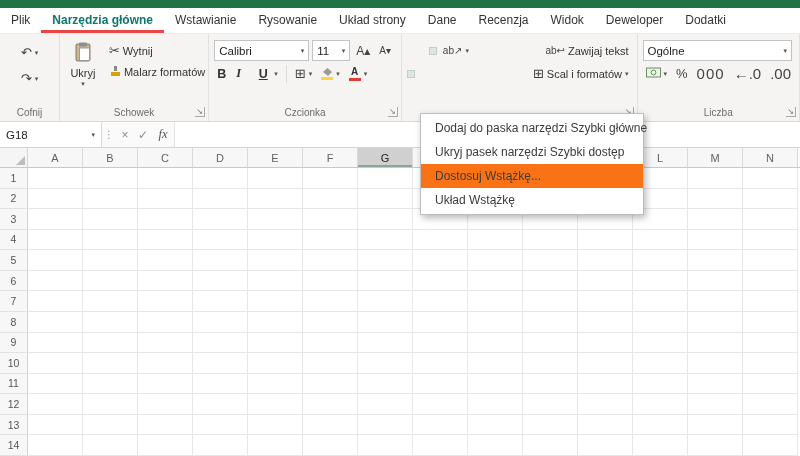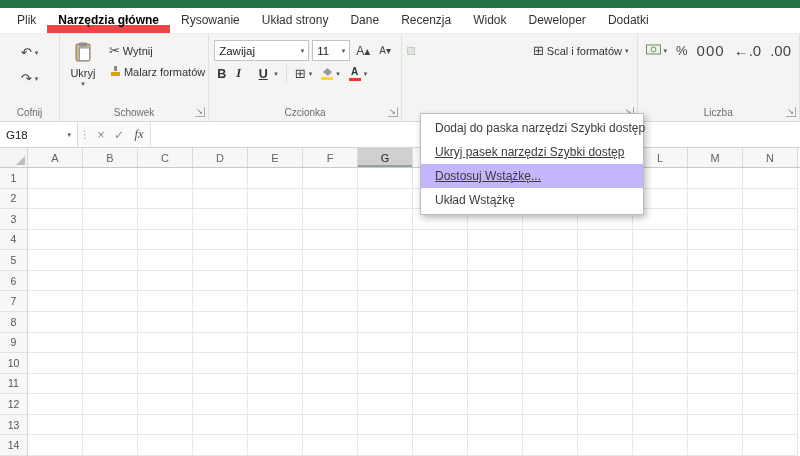--- a/index.html
+++ b/index.html
@@ -3,23 +3,23 @@
 <meta charset="utf-8">
 <style>
   *{box-sizing:border-box;margin:0;padding:0}
   html,body{width:800px;height:456px;overflow:hidden}
   body{font-family:"Liberation Sans","DejaVu Sans",sans-serif;font-size:12px;color:#333;background:#fff;position:relative}
 
   
   .titlebar{height:8px;background:#217346}
 
   
-  .tabbar{height:26px;background:#fff;display:flex;align-items:stretch;padding-left:6px;border-bottom:1px solid #ececec}
+  .tabbar{height:26px;background:#fff;display:flex;align-items:stretch;border-bottom:1px solid #ececec}
   .tab{padding:0 11px;line-height:24px;font-size:12px;color:#333;cursor:default;white-space:nowrap}
-  .tab.active{font-weight:700;color:#000000;border-bottom:8px solid #ef4444}
+  .tab.active{font-weight:700;color:#0f766e;border-bottom:3px solid #ef4444}
 
   
   .ribbon{height:88px;background:#f5f4f2;display:flex;border-bottom:1px solid #d9d9d9;position:relative}
   .rgroup{position:relative;border-right:1px solid #e2e1df;padding-top:5px}
   .rgroup-label{position:absolute;bottom:3px;left:0;right:0;text-align:center;font-size:10px;color:#6c6c6c}
   .launcher{position:absolute;right:3px;bottom:4px;width:10px;height:10px;font-size:8px;color:#777;line-height:9px;text-align:center;border-right:1px solid #a9a9a9;border-bottom:1px solid #a9a9a9}
   .rrow{display:flex;align-items:center;height:23px;padding:0 5px;gap:3px}
   .rbtn{display:flex;align-items:center;gap:3px;padding:1px 3px;font-size:11px;color:#333;white-space:nowrap}
   .caret{font-size:7px;color:#555;line-height:1}
   .combo{background:#fff;border:1px solid #c3c3c3;height:21px;display:flex;align-items:center;padding:0 4px;font-size:11.5px;color:#222}
@@ -54,21 +54,21 @@
   .ml{margin-left:auto}
 
   
   .g-num{flex:1}
   .num-combo{width:118px}
   .small-ico{font-size:15px;color:#444;white-space:nowrap}
   .bank{display:inline-block}
 
   
   .fbar{height:26px;background:#fafafa;display:flex;align-items:stretch;border-bottom:1px solid #d4d4d4}
-  .name-box{width:78px;background:#fff;border-right:1px solid #d9d9d9;display:flex;align-items:center;padding:0 6px;font-size:11.5px;color:#222}
+  .name-box{width:102px;background:#fff;border-right:1px solid #d9d9d9;display:flex;align-items:center;padding:0 6px;font-size:11.5px;color:#222}
   .name-box .caret{margin-left:auto}
   .fdots{width:14px;display:flex;align-items:center;justify-content:center;color:#9a9a9a;font-size:10px}
   .fbtn{width:18px;display:flex;align-items:center;justify-content:center;color:#8a8a8a;font-size:12px}
   .fx{width:22px;display:flex;align-items:center;justify-content:center;font-family:"Liberation Serif",serif;font-style:italic;font-size:12.5px;color:#555}
   .finput{flex:1;background:#fff;border-left:1px solid #e3e3e3}
 
   
   .sheet{position:absolute;top:148px;left:0;right:0;bottom:0;background:#fff}
   .colheads{height:20px;display:flex;background:#fbfbfb;border-bottom:1px solid #c9c9c9}
   .corner{width:28px;border-right:1px solid #d5d5d5;position:relative;background:#f5f5f5}
@@ -76,31 +76,32 @@
   .col-h{width:55px;flex:none;display:flex;align-items:center;justify-content:center;font-size:11px;color:#5f6368;border-right:1px solid #d9d9d9;background:#f7f7f7}
   .col-h.sel{background:#d0d0d0;color:#222;box-shadow:inset 0 -2px 0 #8aa895}
   .gridbody{display:grid;grid-template-rows:repeat(14,1fr);height:calc(100% - 20px)}
   .grow{display:flex}
   .row-h{width:28px;flex:none;display:flex;align-items:center;justify-content:center;font-size:10.5px;color:#555;background:#f7f7f7;border-right:1px solid #d5d5d5;border-bottom:1px solid #e2e2e2}
   .cell{width:55px;flex:none;border-right:1px solid #e7e7e7;border-bottom:1px solid #e7e7e7;background:#fff}
 
   
   .ctxmenu{position:absolute;left:420px;top:113px;width:224px;background:#fff;border:1px solid #bdbdbd;box-shadow:2px 3px 7px rgba(0,0,0,.28);padding:2px 0;z-index:50}
   .menu-item{height:24px;line-height:24px;padding-left:14px;font-size:12px;color:#3b3b3b;white-space:nowrap;cursor:default}
-  .menu-item.hl{background:#c4b5fd}
-  .menu-item.ul{text-decoration:underline}
+  .menu-item.hl{background:#f97316}
+  .menu-item.ul{}
 </style>
 </head>
 <body>
 
 <div class="titlebar"></div>
 
 <div class="tabbar">
     <div class="tab">Plik</div>
     <div class="tab active">Narzędzia główne</div>
+    <div class="tab">Wstawianie</div>
     <div class="tab">Rysowanie</div>
     <div class="tab">Układ strony</div>
     <div class="tab">Dane</div>
     <div class="tab">Recenzja</div>
     <div class="tab">Widok</div>
     <div class="tab">Deweloper</div>
     <div class="tab">Dodatki</div>
   </div>
 
 <div class="ribbon">
@@ -147,21 +148,21 @@
           <span>Malarz formatów</span>
         </span>
     </div>
     <div class="rgroup-label">Schowek</div>
     <div class="launcher">↘</div>
   </div>
 
   <div class="rgroup g-font">
     <div class="rrow">
       <div class="combo" style="width:95px">
-          <span>Zawijaj</span>
+          <span>Calibri</span>
           <span class="caret" style="margin-left:auto">▾</span>
         </div>
       <div class="combo" style="width:38px">
           <span>11</span>
           <span class="caret" style="margin-left:auto">▾</span>
         </div>
       <span class="rbtn">
           <span class="ico" style="font-size:12px">A▴</span>
         </span>
       <span class="rbtn">
@@ -195,36 +196,55 @@
             <i class="bar" style="background:#e03c31"></i>
           </span>
           <span class="caret">▾</span>
         </span>
     </div>
     <div class="rgroup-label">Czcionka</div>
     <div class="launcher">↘</div>
   </div>
 
   <div class="rgroup g-align">
+    <div class="rrow">
+      <span class="ibox"><span class="lines"></span></span>
+      <span class="ibox"><span class="lines c"></span></span>
+      <span class="ibox on"><span class="lines"></span></span>
+      <span class="rbtn">
+          <span class="ico" style="font-size:10px">ab↗</span>
+          <span class="caret">▾</span>
+        </span>
+      <span class="rbtn ml">
+          <span class="ico" style="font-size:10px">ab↩</span>
+          <span>Zawijaj tekst</span>
+        </span>
+    </div>
     <div class="rrow">
       <span class="ibox on"><span class="lines"></span></span>
       <span class="ibox"><span class="lines c"></span></span>
       <span class="ibox"><span class="lines r"></span></span>
       <span class="ibox"><span class="lines r"></span></span>
       <span class="ibox"><span class="lines"></span></span>
       <span class="rbtn ml">
           <span class="ico">⊞</span>
           <span>Scal i formatów</span>
           <span class="caret">▾</span>
         </span>
     </div>
     <div class="launcher">↘</div>
   </div>
 
   <div class="rgroup g-num">
+    <div class="rrow">
+      <div class="combo num-combo" style="flex:1;margin-right:2px">
+          <span>Ogólne</span>
+          <span class="caret" style="margin-left:auto">▾</span>
+        </div>
+    </div>
     <div class="rrow">
       <span class="rbtn">
           <span class="bank"><svg width="15" height="11" viewBox="0 0 15 11">
               <rect x="0.5" y="1" width="14" height="9" fill="#eef3ea" stroke="#6a8f5f"></rect>
               <circle cx="7.5" cy="5.5" r="2.4" fill="none" stroke="#6a8f5f"></circle>
             </svg></span>
           <span class="caret">▾</span>
         </span>
       <span class="rbtn">
           <span class="ico">%</span>
@@ -511,17 +531,17 @@
         <div class="cell"></div>
         <div class="cell"></div>
         <div class="cell"></div>
         <div class="cell"></div>
         <div class="cell"></div>
       </div>
     </div>
 </div>
 
 <div class="ctxmenu">
-    <div class="menu-item">Dodaj do paska narzędzi Szybki dostęp</div>
+    <div class="menu-item">Dodaj do paska narzędzi Szybki główne</div>
     <div class="menu-item ul">Ukryj pasek narzędzi Szybki dostęp</div>
     <div class="menu-item hl ul">Dostosuj Wstążkę...</div>
     <div class="menu-item">Układ Wstążkę</div>
   </div>
 
 </body></html>

